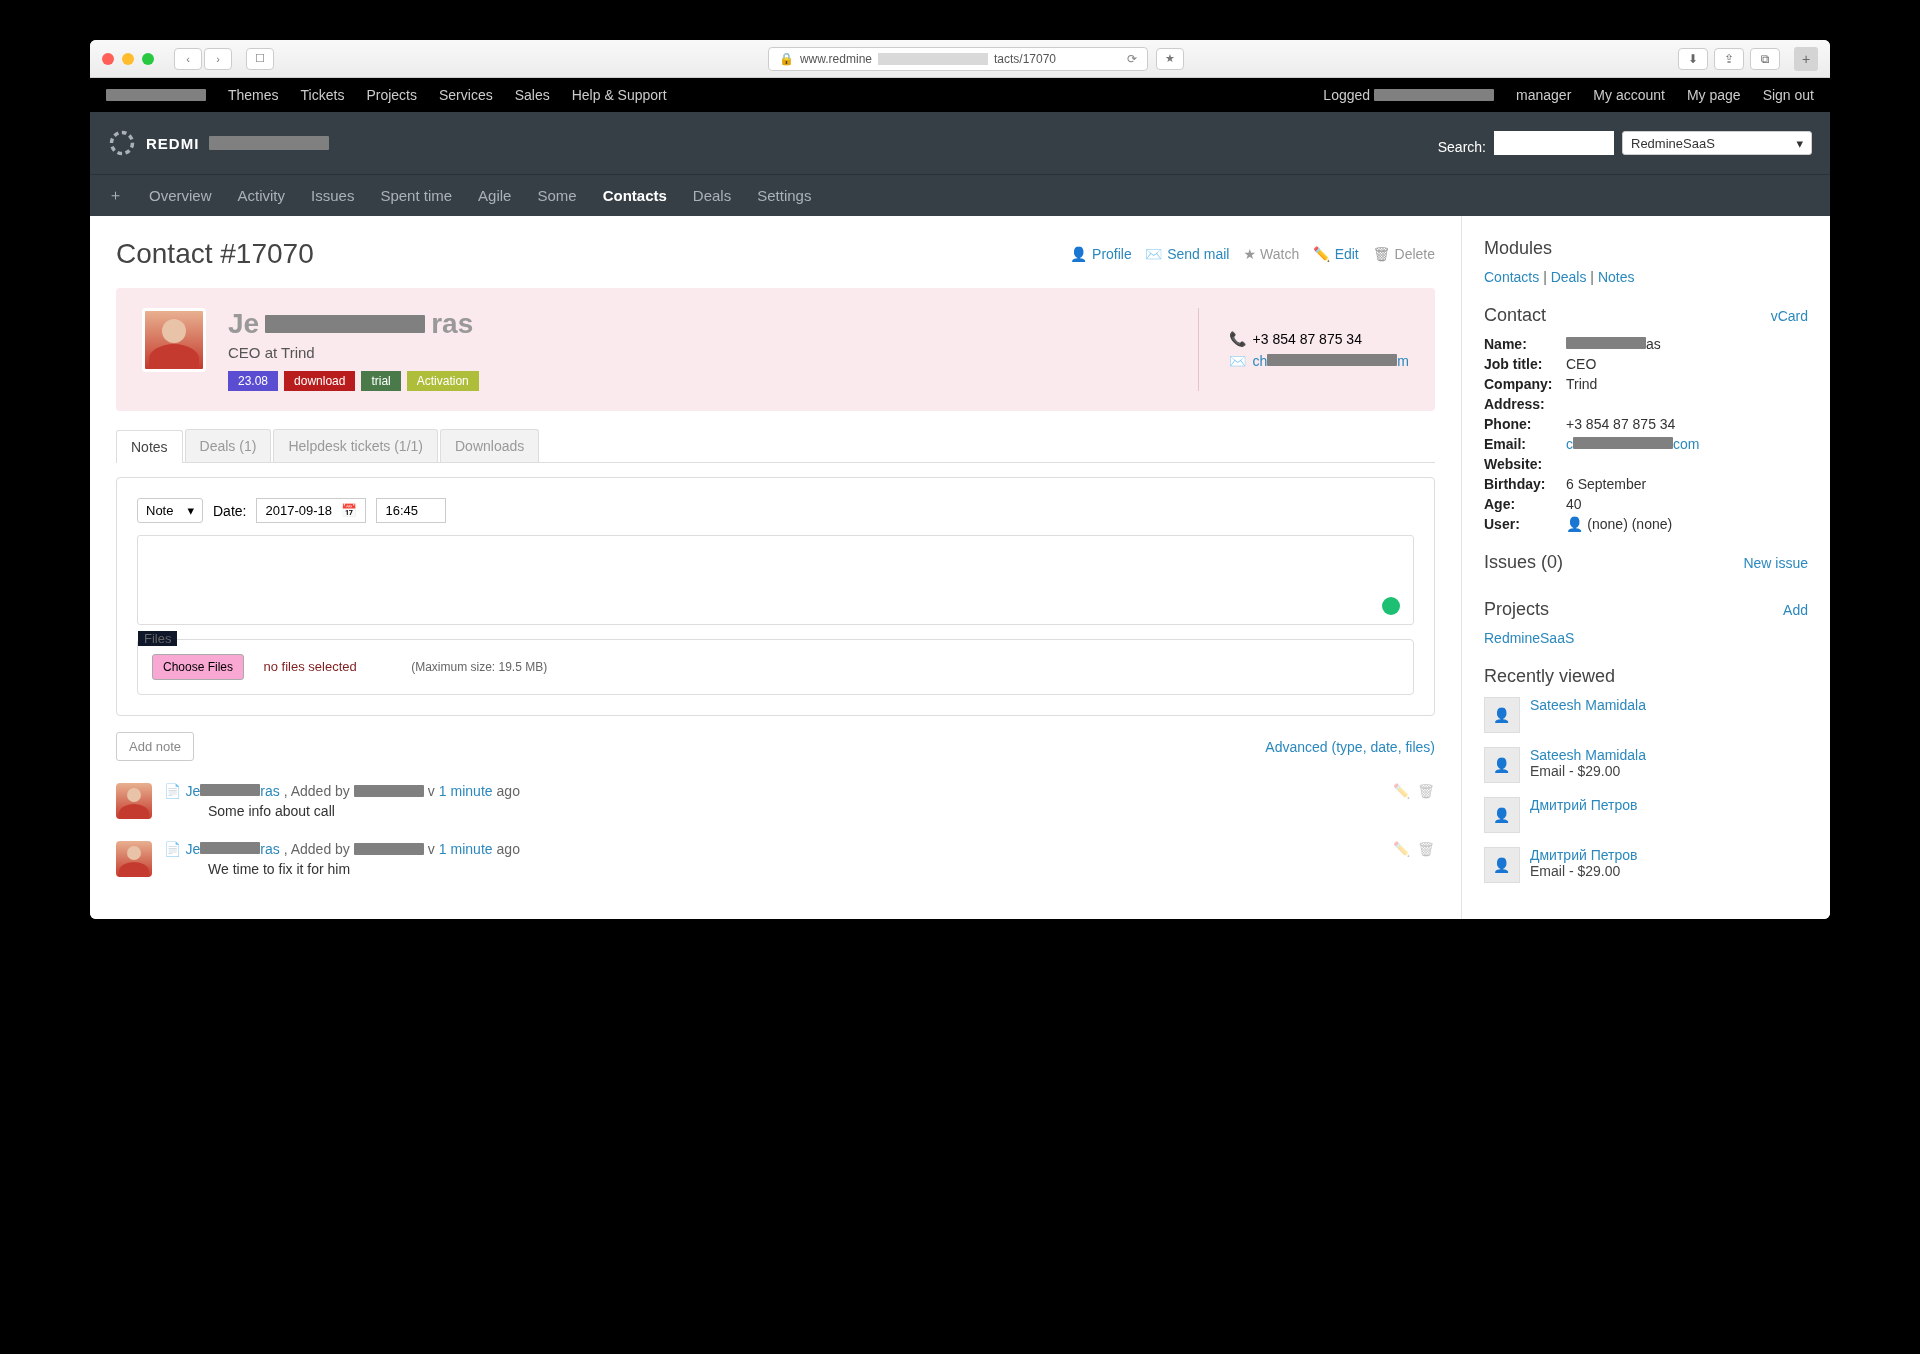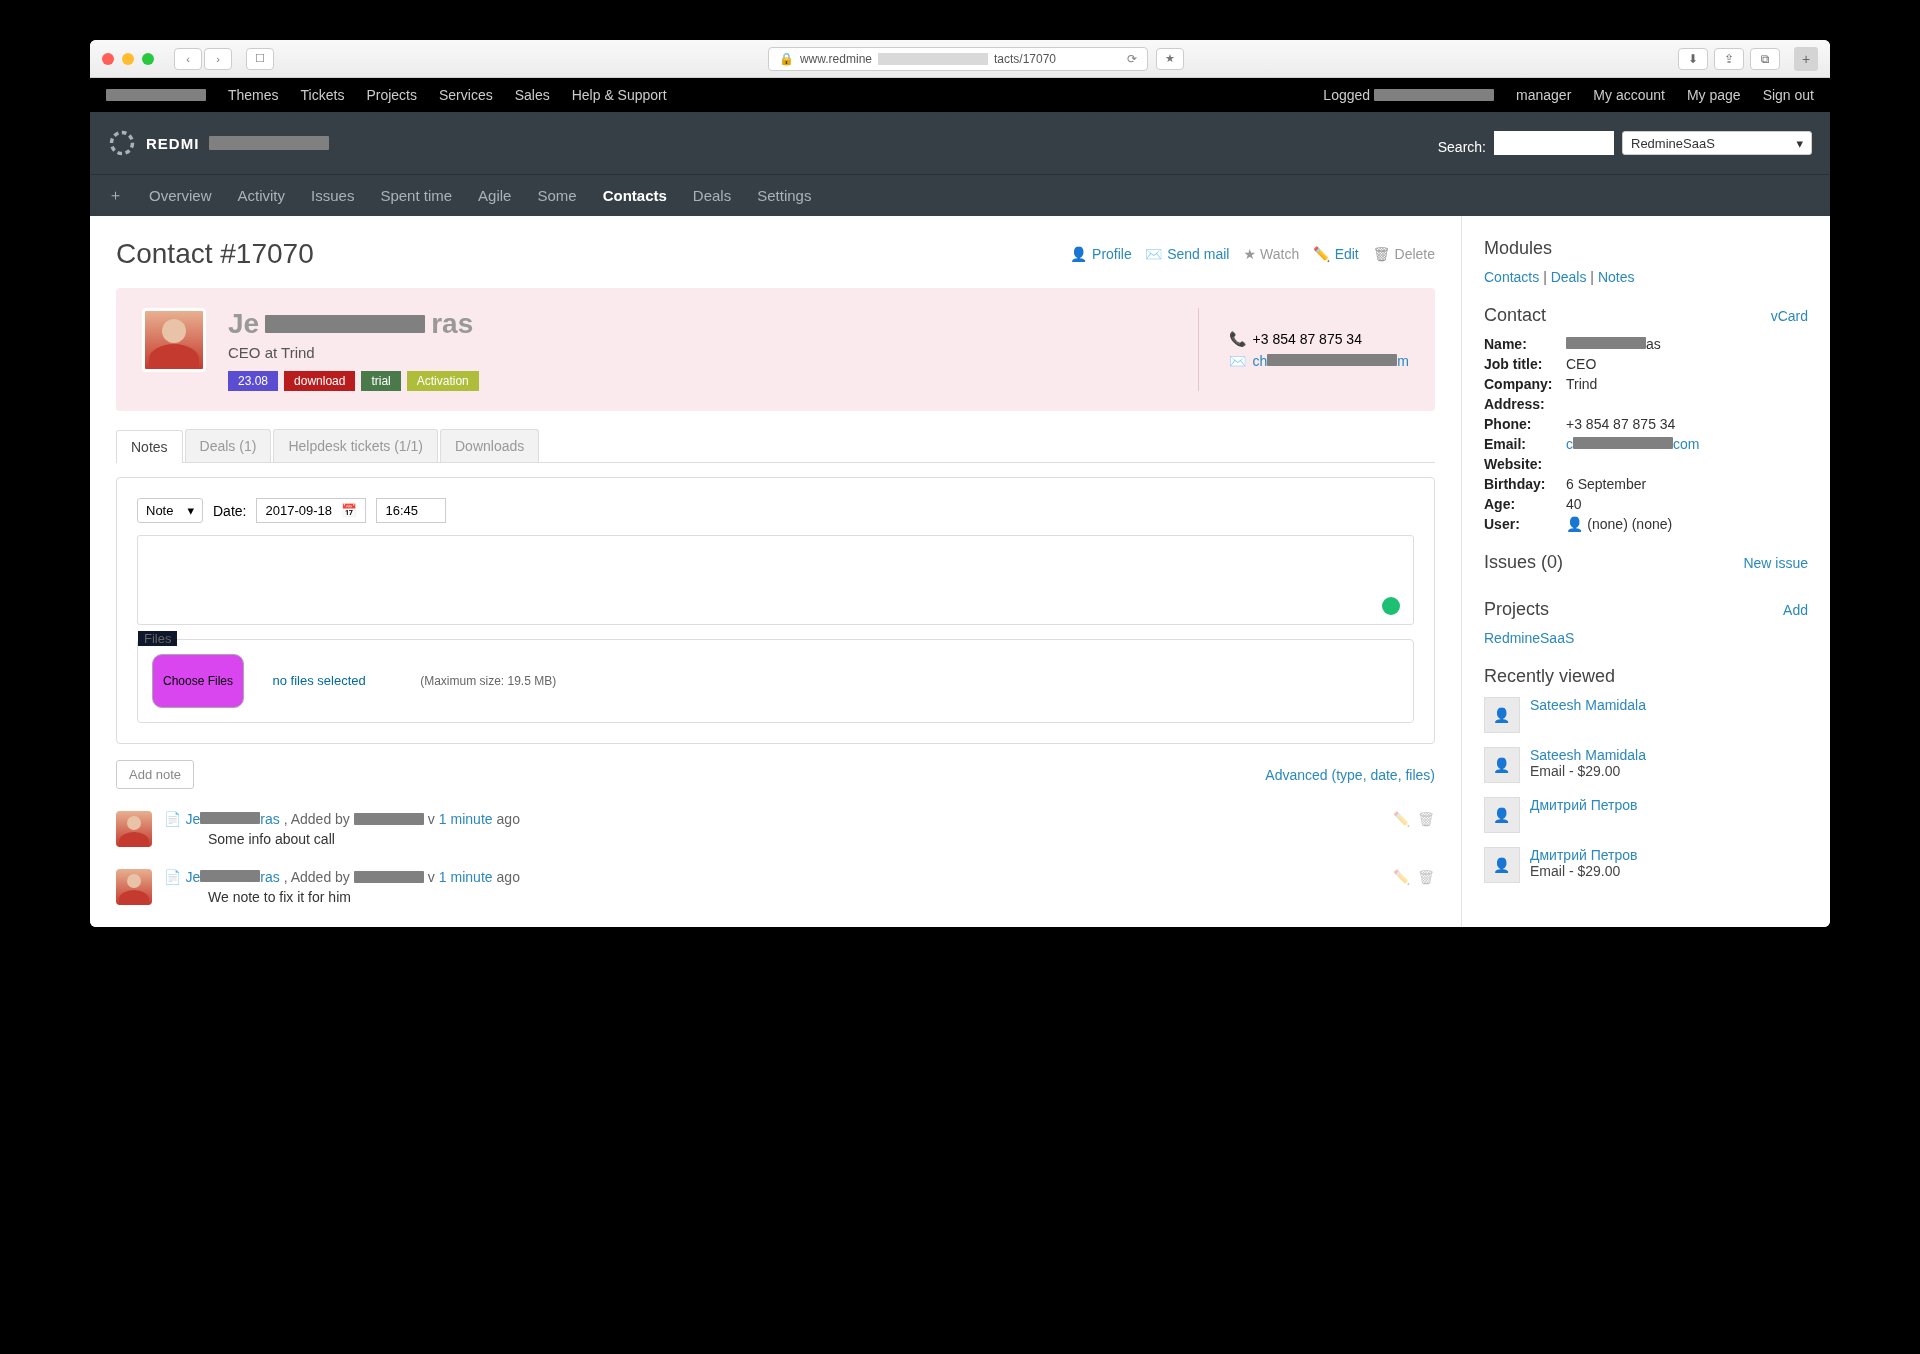--- a/index.html
+++ b/index.html
@@ -67,22 +67,22 @@
 
 .notebox { border:1px solid #ddd; border-radius:4px; padding:20px; margin-top:14px; }
 .noterow { display:flex; align-items:center; gap:10px; margin-bottom:12px; font-size:14px; }
 .select { border:1px solid #ccc; border-radius:3px; padding:4px 8px; font-size:13px; display:flex; align-items:center; gap:14px; background:#fff; }
 .dateinput { border:1px solid #ccc; padding:4px 8px; font-size:13px; width:110px; display:flex; align-items:center; justify-content:space-between; background:#fff; }
 .timeinput { border:1px solid #ccc; padding:4px 8px; font-size:13px; width:70px; background:#fff; }
 .textarea { width:100%; height:90px; border:1px solid #ddd; border-radius:3px; resize:both; position:relative; background:#fff; }
 .grammarly { position:absolute; right:14px; bottom:10px; width:18px; height:18px; border-radius:50%; background:#1dbf73; }
 .fileset { border:1px solid #ddd; border-radius:4px; padding:14px 14px 14px; margin-top:14px; position:relative; }
 .fileset legend { font-size:13px; color:#666; padding:0 6px; background:#0f172a; position:absolute; top:-9px; left:0; }
-.filebtn { border:1px solid #aaa; background:#d946ef; padding:19px 10px; font-size:12px; border-radius:10px; }
-.filestat { font-size:13px; color:#0369a1; margin-left:24px; }
+.filebtn { border:1px solid #aaa; background:#f9a8d4; padding:5px 10px; font-size:12px; border-radius:3px; }
+.filestat { font-size:13px; color:#7f1d1d; margin-left:15px; }
 .filemax { font-size:12px; color:#666; margin-left:50px; }
 
 .addrow { display:flex; align-items:center; margin-top:16px; }
 .addbtn { border:1px solid #ccc; background:#fff; padding:6px 12px; font-size:13px; color:#888; border-radius:3px; }
 .advlink { margin-left:auto; color:#2a88bd; font-size:14px; }
 
 .noteentry { display:flex; gap:12px; margin-top:22px; font-size:14px; }
 .nav { width:36px; height:36px; border-radius:4px; background:linear-gradient(#e8b090,#c43a2e); position:relative; overflow:hidden; flex-shrink:0;}
 .nav::after{content:"";position:absolute;top:5px;left:50%;transform:translateX(-50%);width:14px;height:14px;border-radius:50%;background:#e8c3a8;}
 .nav::before{content:"";position:absolute;bottom:-3px;left:50%;transform:translateX(-50%);width:30px;height:18px;border-radius:50% 50% 0 0;background:#c43a2e;}
@@ -316,21 +316,21 @@
       <span>, Added by</span>
                 <span class="redact" style="width:70px"></span>
                 <span>v</span>
       <span class="lnk">1 minute</span>
                 <span>ago</span>
       <div class="nicons" style="margin-left:auto">
                   <span>✏️</span>
                   <span>🗑</span>
                 </div>
     </div>
-    <div class="ntxt">We note to fix it for him</div>
+    <div class="ntxt">We time to fix it for him</div>
   </div>
           </div>
         </div>
 
     </div>
 
     <div class="sidebar">
       <h3 class="sh">Modules</h3>
       <div class="modlinks">
         <a>Contacts</a> |

